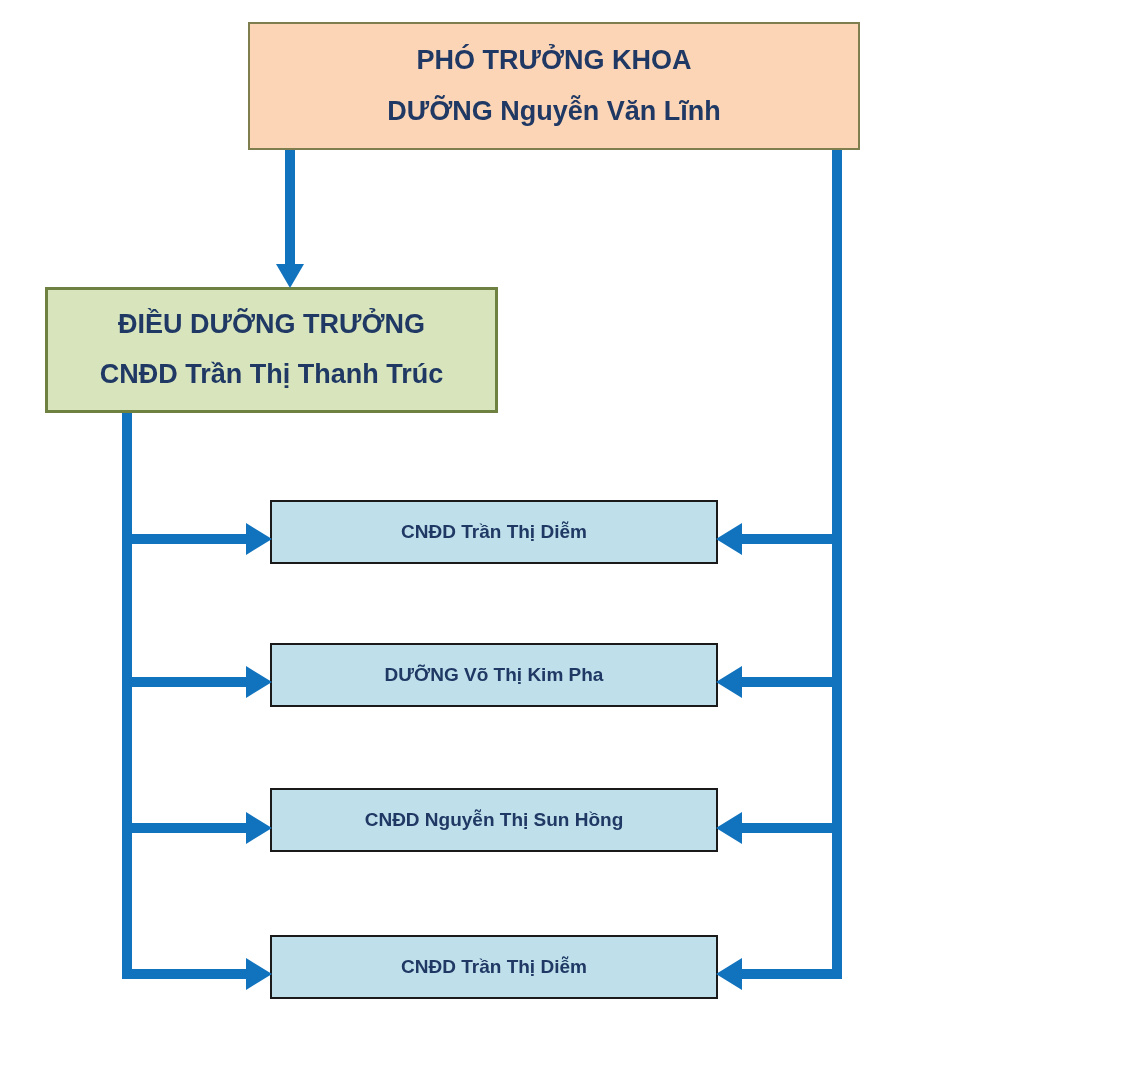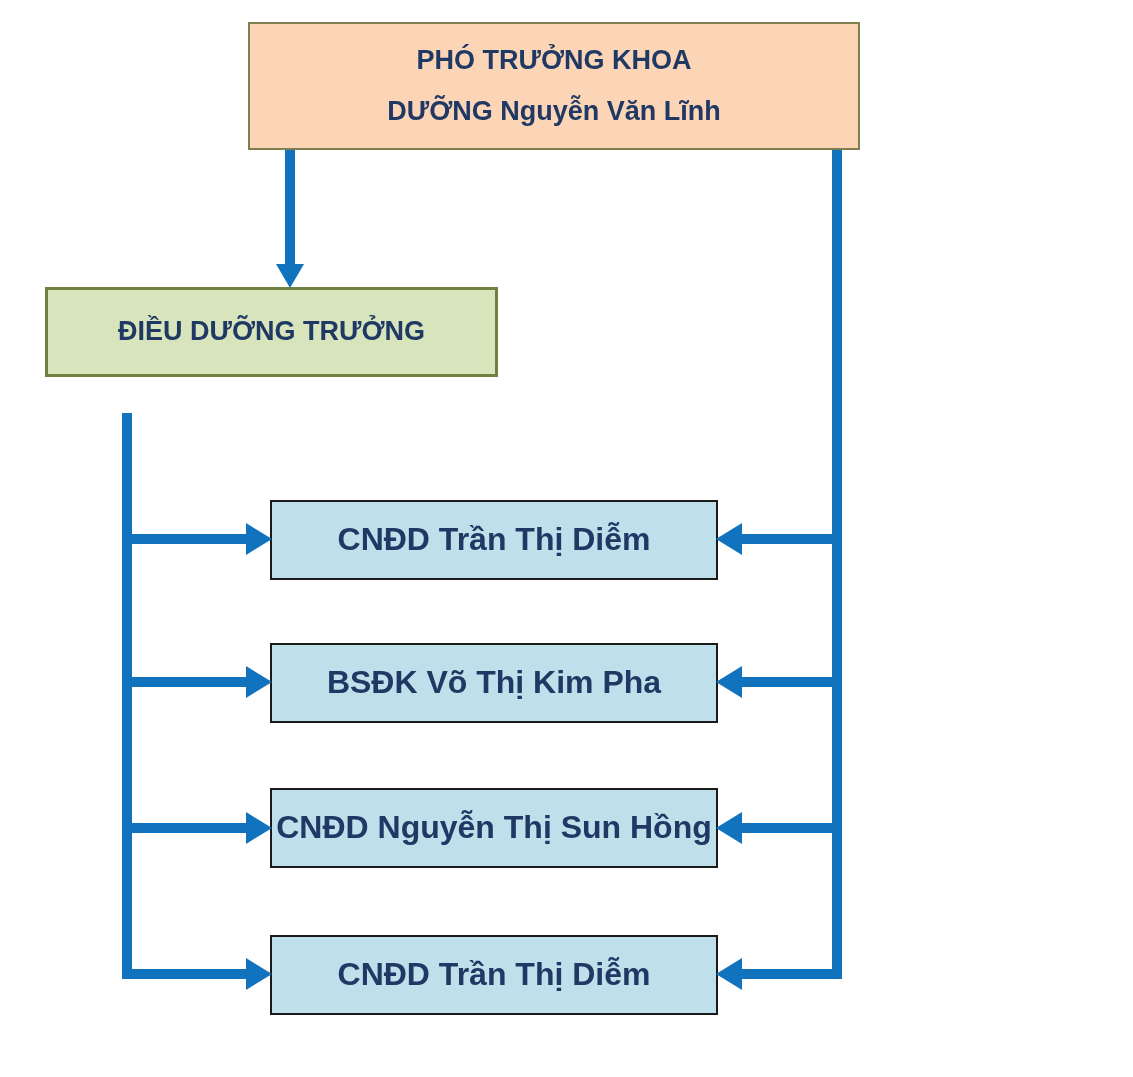--- a/index.html
+++ b/index.html
@@ -35,30 +35,30 @@
     text-align: center;
   }
   .node p { line-height: 1.1; }
   .top-box {
     left: 248px; top: 22px; width: 612px; height: 128px;
     background: var(--top-box-fill);
     border: 2px solid var(--top-box-border);
     font-size: 27px;
   }
   .head-box {
-    left: 45px; top: 287px; width: 453px; height: 90px;
+    left: 45px; top: 287px; width: 453px; height: 126px;
     background: var(--head-box-fill);
     border: 3px solid var(--head-box-border);
     font-size: 27px;
   }
   .staff-box {
-    left: 270px; width: 448px; height: 80px;
+    left: 270px; width: 448px; height: 64px;
     background: var(--staff-box-fill);
     border: 2px solid var(--staff-box-border);
-    font-size: 32px;
+    font-size: 19px;
     justify-content: center;
   }
   .staff-box.s0 { top: 500px; }
   .staff-box.s1 { top: 643px; }
   .staff-box.s2 { top: 788px; }
   .staff-box.s3 { top: 935px; }
 
   
   .shaft { position: absolute; background: var(--arrow-blue); }
   .head  { position: absolute; width: 0; height: 0; }
@@ -101,27 +101,28 @@
 
 <div class="canvas">
 
   <div class="node top-box">
     <p>PHÓ TRƯỞNG KHOA</p>
     <p>DƯỠNG Nguyễn Văn Lĩnh</p>
   </div>
 
   <div class="node head-box">
     <p>ĐIỀU DƯỠNG TRƯỞNG</p>
+    <p>CNĐD Trần Thị Thanh Trúc</p>
   </div>
 
   <div class="node staff-box s0">
     <p>CNĐD Trần Thị Diễm</p>
   </div>
   <div class="node staff-box s1">
-    <p>BSĐK Võ Thị Kim Pha</p>
+    <p>DƯỠNG Võ Thị Kim Pha</p>
   </div>
   <div class="node staff-box s2">
     <p>CNĐD Nguyễn Thị Sun Hồng</p>
   </div>
   <div class="node staff-box s3">
     <p>CNĐD Trần Thị Diễm</p>
   </div>
 
   <div class="shaft v-top"></div>
   <div class="head v-top-head"></div>

